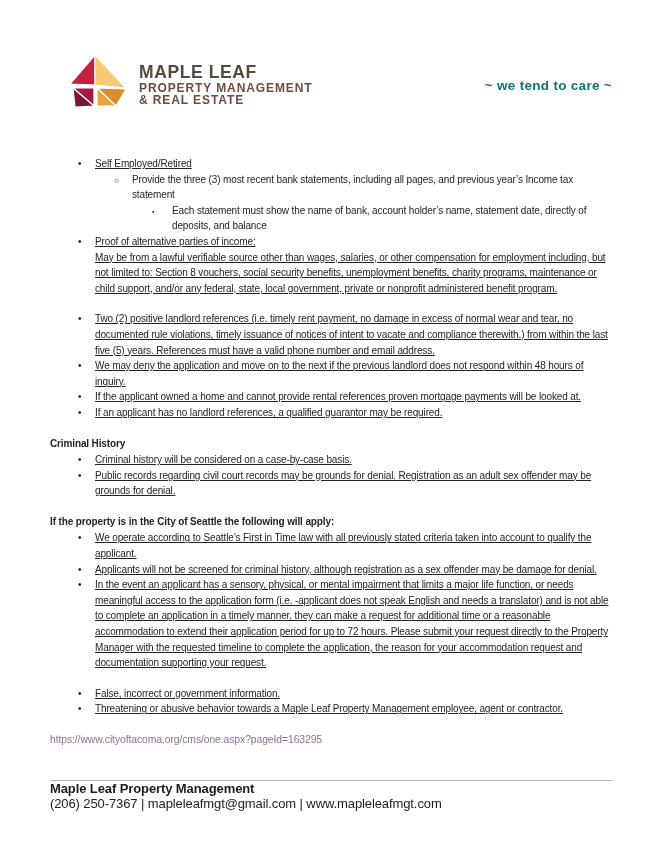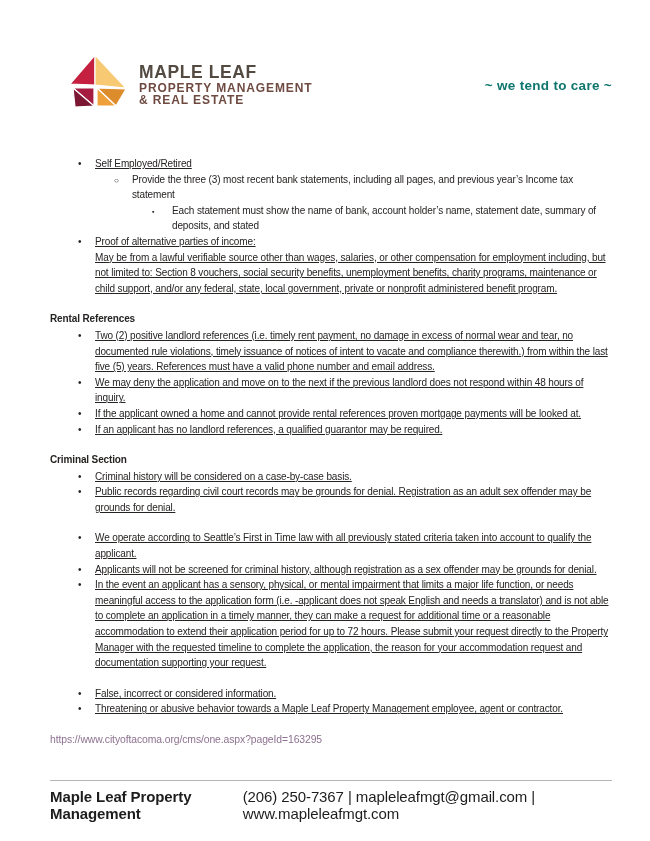--- a/index.html
+++ b/index.html
@@ -31,23 +31,23 @@
   .li.level2 .marker{left:64px;font-size:8px;top:1px;}
   .li.level3 .txt{padding-left:122px;}
   .li.level3 .marker{left:102px;font-size:7px;top:1px;}
   .li.nomarker .txt{padding-left:45px;}
 
   .doc-link{display:block;margin-top:3px;font-size:10.4px;letter-spacing:-0.1px;
     color:#8d7190;text-decoration:none;cursor:pointer;}
 
   
   .footer{position:absolute;left:50px;right:38px;top:780px;
-    border-top:1px solid #b5b5b5;padding-top:7px;
+    border-top:1px solid #b5b5b5;
     display:flex;justify-content:space-between;align-items:baseline;
-    font-size:15px;letter-spacing:-0.1px;color:#1d1d1d;}
+    font-size:13px;letter-spacing:-0.1px;color:#1d1d1d;flex-direction:column;}
   .footer-company{font-weight:bold;}
 </style>
 </head>
 <body>
 
 <div class="page">
 
   <div class="header">
     <div class="logo">
       <svg width="66" height="64" viewBox="0 0 66 64">
@@ -73,78 +73,78 @@
           <div class="li level1">
             <span class="marker">•</span>
             <span class="txt">Self Employed/Retired</span>
           </div>
           <div class="li level2">
             <span class="marker">○</span>
             <span class="txt">Provide the three (3) most recent bank statements, including all pages, and previous year’s Income tax statement</span>
           </div>
           <div class="li level3">
             <span class="marker">▪</span>
-            <span class="txt">Each statement must show the name of bank, account holder’s name, statement date, summary of deposits, and stated</span>
+            <span class="txt">Each statement must show the name of bank, account holder’s name, statement date, directly of deposits, and balance</span>
           </div>
           <div class="li level1">
             <span class="marker">•</span>
             <span class="txt">Proof of alternative parties of income:</span>
           </div>
           <div class="li level1 nomarker">
             <span class="txt">May be from a lawful verifiable source other than wages, salaries, or other compensation for employment including, but not limited to: Section 8 vouchers, social security benefits, unemployment benefits, charity programs, maintenance or child support, and/or any federal, state, local government, private or nonprofit administered benefit program.</span>
           </div>
         </div>
         <div class="section">
-          <div class="heading">Rental References</div>
           <div class="li level1">
             <span class="marker">•</span>
             <span class="txt">Two (2) positive landlord references (i.e. timely rent payment, no damage in excess of normal wear and tear, no documented rule violations, timely issuance of notices of intent to vacate and compliance therewith.) from within the last five (5) years. References must have a valid phone number and email address.</span>
           </div>
           <div class="li level1">
             <span class="marker">•</span>
             <span class="txt">We may deny the application and move on to the next if the previous landlord does not respond within 48 hours of inquiry.</span>
           </div>
           <div class="li level1">
             <span class="marker">•</span>
             <span class="txt">If the applicant owned a home and cannot provide rental references proven mortgage payments will be looked at.</span>
           </div>
           <div class="li level1">
             <span class="marker">•</span>
             <span class="txt">If an applicant has no landlord references, a qualified guarantor may be required.</span>
           </div>
         </div>
         <div class="section">
-          <div class="heading">Criminal Section</div>
+          <div class="heading">Criminal History</div>
           <div class="li level1">
             <span class="marker">•</span>
             <span class="txt">Criminal history will be considered on a case-by-case basis.</span>
           </div>
           <div class="li level1">
             <span class="marker">•</span>
             <span class="txt">Public records regarding civil court records may be grounds for denial. Registration as an adult sex offender may be grounds for denial.</span>
           </div>
         </div>
         <div class="section">
+          <div class="heading">If the property is in the City of Seattle the following will apply:</div>
           <div class="li level1">
             <span class="marker">•</span>
             <span class="txt">We operate according to Seattle’s First in Time law with all previously stated criteria taken into account to qualify the applicant.</span>
           </div>
           <div class="li level1">
             <span class="marker">•</span>
-            <span class="txt">Applicants will not be screened for criminal history, although registration as a sex offender may be grounds for denial.</span>
+            <span class="txt">Applicants will not be screened for criminal history, although registration as a sex offender may be damage for denial.</span>
           </div>
           <div class="li level1">
             <span class="marker">•</span>
             <span class="txt">In the event an applicant has a sensory, physical, or mental impairment that limits a major life function, or needs meaningful access to the application form (i.e. -applicant does not speak English and needs a translator) and is not able to complete an application in a timely manner, they can make a request for additional time or a reasonable accommodation to extend their application period for up to 72 hours. Please submit your request directly to the Property Manager with the requested timeline to complete the application, the reason for your accommodation request and documentation supporting your request.</span>
           </div>
         </div>
         <div class="section">
           <div class="li level1">
             <span class="marker">•</span>
-            <span class="txt">False, incorrect or considered information.</span>
+            <span class="txt">False, incorrect or government information.</span>
           </div>
           <div class="li level1">
             <span class="marker">•</span>
             <span class="txt">Threatening or abusive behavior towards a Maple Leaf Property Management employee, agent or contractor.</span>
           </div>
         </div>
       </div>
     <a class="doc-link">https://www.cityoftacoma.org/cms/one.aspx?pageId=163295</a>
   </div>
 

